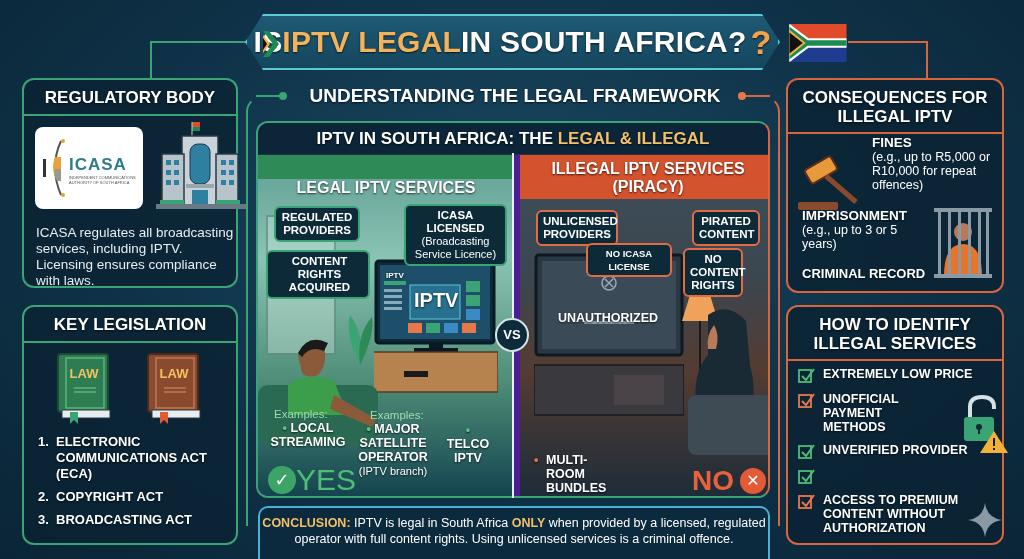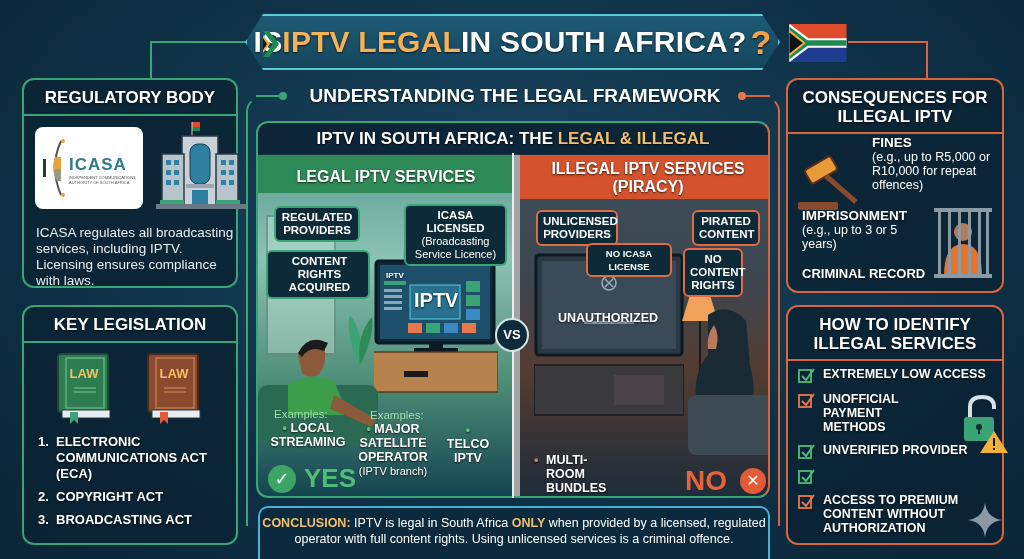--- a/index.html
+++ b/index.html
@@ -69,32 +69,32 @@
   }
   .fw-border {
     left: 246px; top: 96px; width: 534px; height: 430px;
     border: 2px solid #3aa474; border-bottom: none; border-radius: 16px 16px 0 0;
     border-right-color: #d8653c; border-top-color: transparent;
   }
   .compare {
     left: 256px; top: 121px; width: 514px; height: 377px;
     border-radius: 12px; overflow: hidden;
     border: 2px solid #3aa474; border-right-color: #d8653c;
-    background: #a3a3a3;
+    background: #4c1d95;
   }
   .compare-head {
     height: 32px; line-height: 32px; text-align:center; font-size: 17px; font-weight: bold;
     background: #0c2538; border-bottom: 1px solid #234;
   }
   .compare-head .hl { color: #f2bf6a; }
   .side { position:absolute; top: 32px; height: 345px; width: 256px; overflow: hidden; }
   .side.legal { left: 0; background: linear-gradient(180deg, #5f9e94 0%, #8ac3b3 30%, #4f8e78 65%, #12424e 100%); }
   .side.illegal { left: 262px; background: linear-gradient(180deg, #3e4f5a 0%, #3b4650 35%, #543c32 62%, #1c2c3a 100%); }
   .side-head {
-    height: 38px; text-align: center; font-size: 16px; font-weight: bold; line-height: 18px; padding-top: 13px;
+    height: 23px; text-align: center; font-size: 16px; font-weight: bold; line-height: 18px; padding-top: 24px;
   }
   .side.legal .side-head { background: #2e8a56; }
   .side.illegal .side-head { background: #d4532d; height: 44px; padding-top: 5px; }
   .divider-v { left: 512px; top: 153px; width: 2px; height: 345px; background: #e9eef0; }
 
   .callout {
     position:absolute; background: #0c2a38; border: 2px solid #3aa474; border-radius: 6px;
     text-align: center; font-size: 11.5px; font-weight: bold; line-height: 13px; padding: 3px 5px;
   }
   .callout .sub { font-weight: normal; font-size: 11px; }
@@ -108,26 +108,26 @@
     font-weight: bold; font-size: 13px; z-index: 5;
   }
 
   .ex-label { position:absolute; font-size: 11.5px; color: #9fdcaa; }
   .ex-item { position:absolute; font-size: 12.5px; font-weight: bold; line-height: 14px; text-align:center; }
   .ex-item .dot { color: #5ec48a; }
   .ex-item .sub { font-weight: normal; font-size: 11px; }
 
   .yes { position:absolute; left: 10px; top: 308px; display:flex; align-items:center; }
   .yes .circ { width: 28px; height: 28px; border-radius: 50%; background: #3ba466; text-align:center; line-height: 28px; font-size: 18px; font-weight: bold; }
-  .yes .txt { margin-left: 8px; font-size: 26px; font-weight: bold; color: #4fbc78; }
+  .yes .txt { font-size: 30px; font-weight: normal; color: #4fbc78; }
 
   .ill-list { position:absolute; left: 14px; top: 298px; font-size: 12.5px; font-weight: bold; line-height: 14px; }
   .ill-list li { list-style: none; display:flex; margin-bottom: 4px; }
   .ill-list .dot { color: #e8784c; width: 12px; flex: none; }
-  .no { position:absolute; right: 10px; top: 310px; display:flex; align-items:center;gap:7px; }
+  .no { position:absolute; right: 10px; top: 310px; display:flex; align-items:center; }
   .no .txt { font-size: 28px; font-weight: bold; color: #e8623a; }
   .no .circ { margin-left: 6px; width: 26px; height: 26px; border-radius:50%; background: #e35a36; text-align:center; line-height: 26px; font-size: 16px; font-weight:bold; }
 
   
   .conclusion {
     left: 258px; top: 506px; width: 512px; height: 53px;
     border: 2px solid #4cb1d6; border-bottom: none; border-radius: 10px 10px 0 0;
     background: #0c2a3e; text-align: center; font-size: 12.5px; line-height: 16px; padding-top: 7px;
   }
   .conclusion .hl { color: #f2bf6a; font-weight: bold; }
@@ -416,21 +416,21 @@
 </div>
 
 <div class="abs panel orange ident">
   <div class="panel-head shadow" style="line-height:19px;">HOW TO IDENTIFY ILLEGAL SERVICES</div>
   <ul class="id-list shadow">
     <li>
       <svg class="chk" viewBox="0 0 18 16">
           <rect x="1" y="3" width="12" height="12" fill="none" stroke="#4fbc78" stroke-width="1.8"></rect>
           <path d="M4 9 L8 13 L16 2" stroke="#4fbc78" stroke-width="2" fill="none"></path>
         </svg>
-      <span>EXTREMELY LOW ACCESS</span>
+      <span>EXTREMELY LOW PRICE</span>
     </li>
     <li>
       <svg class="chk" viewBox="0 0 18 16">
           <rect x="1" y="3" width="12" height="12" fill="none" stroke="#e8784c" stroke-width="1.8"></rect>
           <path d="M4 9 L8 13 L16 2" stroke="#e8784c" stroke-width="2" fill="none"></path>
         </svg>
       <span style="width:120px">UNOFFICIAL PAYMENT METHODS</span>
     </li>
     <li>
       <svg class="chk" viewBox="0 0 18 16">

